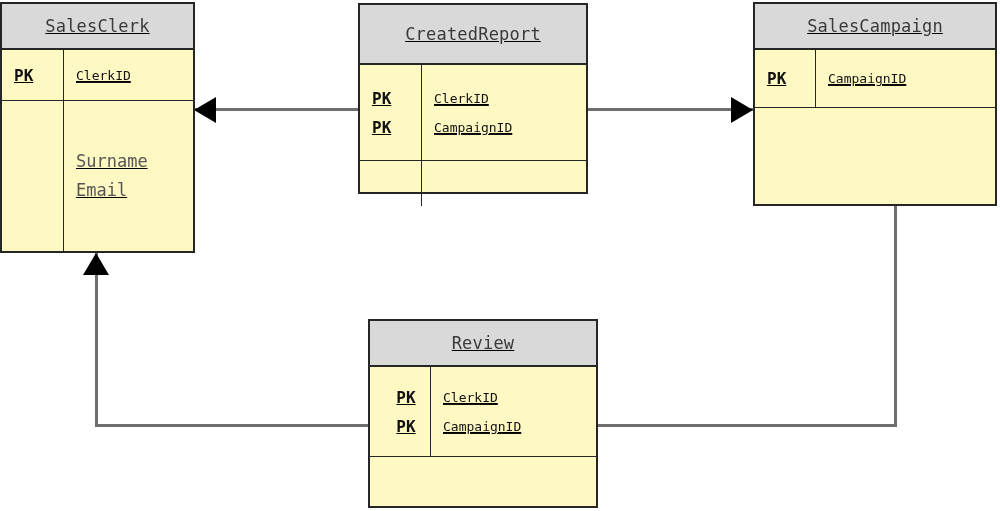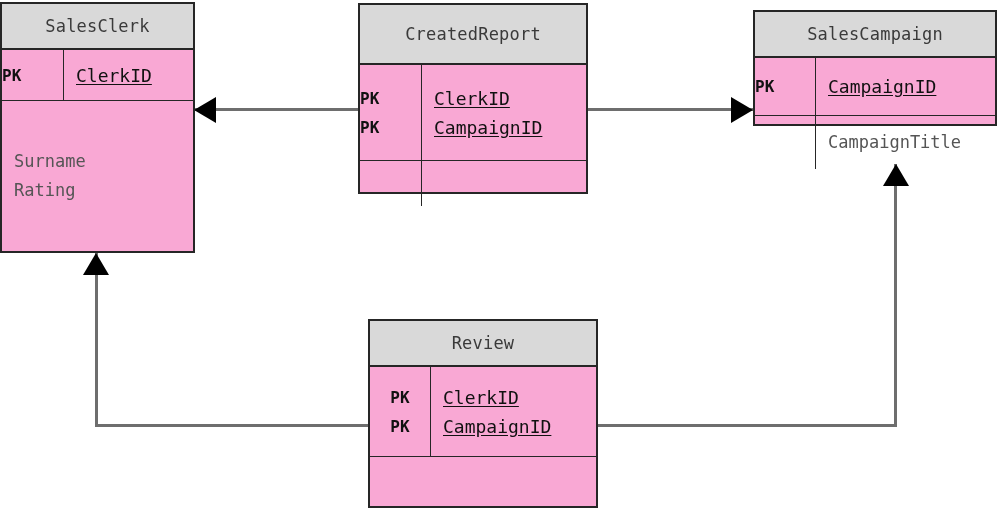--- a/index.html
+++ b/index.html
@@ -12,22 +12,23 @@
     width: 1000px;
     height: 511px;
     background: #ffffff;
     font-family: "DejaVu Sans Mono", monospace;
     overflow: hidden;
   }
   .entity {
     position: absolute;
     box-sizing: border-box;
     border: 2px solid #262626;
-    background: #f9a8d4;
+    background: #fef9c3;
     z-index: 3;
+    text-decoration: underline;
   }
   .entity-header {
     box-sizing: border-box;
     background: #d9d9d9;
     border-bottom: 2px solid #262626;
     display: flex;
     align-items: center;
     justify-content: center;
     font-size: 17px;
     color: #3a3a3a;
@@ -40,39 +41,40 @@
   }
   .entity-section.divided {
     border-bottom: 1.5px solid #262626;
   }
   .key-col {
     box-sizing: border-box;
     border-right: 1.5px solid #262626;
     display: flex;
     flex-direction: column;
     justify-content: center;
+    padding-left: 12px;
     flex: 0 0 auto;
   }
   .attr-col {
     box-sizing: border-box;
     display: flex;
     flex-direction: column;
     justify-content: center;
     padding-left: 12px;
     flex: 1 1 auto;
   }
   .key-label {
     font-size: 16px;
     font-weight: bold;
     color: #111111;
     line-height: 29px;
     height: 29px;
   }
   .attr-pk {
-    font-size: 18px;
+    font-size: 13px;
     color: #111111;
     line-height: 29px;
     height: 29px;
     text-decoration: underline;
     text-underline-offset: 2px;
     width: fit-content;
   }
   .attr-plain {
     font-size: 17px;
     color: #555555;
@@ -116,25 +118,25 @@
       <span>SalesClerk</span>
     </div>
     <div class="entity-section divided" style="height:51px;">
       <div class="key-col" style="width:62px;">
         <span class="key-label">PK</span>
       </div>
       <div class="attr-col">
         <span class="attr-pk">ClerkID</span>
       </div>
     </div>
-    <div class="entity-section" style="height:150px;flex-direction:column;">
+    <div class="entity-section" style="height:150px;">
       <div class="key-col" style="width:62px;"></div>
       <div class="attr-col">
         <span class="attr-plain">Surname</span>
-        <span class="attr-plain">Rating</span>
+        <span class="attr-plain">Email</span>
       </div>
     </div>
   </div>
 
   <div class="entity" style="left:358px; top:3px; width:230px; height:191px;">
     <div class="entity-header" style="height:60px;">
       <span>CreatedReport</span>
     </div>
     <div class="entity-section divided" style="height:96px;">
       <div class="key-col" style="width:62px;">
@@ -145,36 +147,30 @@
         <span class="attr-pk">ClerkID</span>
         <span class="attr-pk">CampaignID</span>
       </div>
     </div>
     <div class="entity-section" style="height:45px;">
       <div class="key-col" style="width:62px;"></div>
       <div class="attr-col"></div>
     </div>
   </div>
 
-  <div class="entity" style="left:753px; top:10px; width:244px; height:116px;">
+  <div class="entity" style="left:753px; top:2px; width:244px; height:204px;">
     <div class="entity-header" style="height:46px;">
       <span>SalesCampaign</span>
     </div>
     <div class="entity-section divided" style="height:58px;">
       <div class="key-col" style="width:61px;">
         <span class="key-label">PK</span>
       </div>
       <div class="attr-col">
         <span class="attr-pk">CampaignID</span>
-      </div>
-    </div>
-    <div class="entity-section" style="height:53px;">
-      <div class="key-col" style="width:61px;"></div>
-      <div class="attr-col">
-        <span class="attr-plain">CampaignTitle</span>
       </div>
     </div>
   </div>
 
   <div class="entity" style="left:368px; top:319px; width:230px; height:189px;text-align:center;">
     <div class="entity-header" style="height:46px;">
       <span>Review</span>
     </div>
     <div class="entity-section divided" style="height:90px;">
       <div class="key-col" style="width:61px;">

